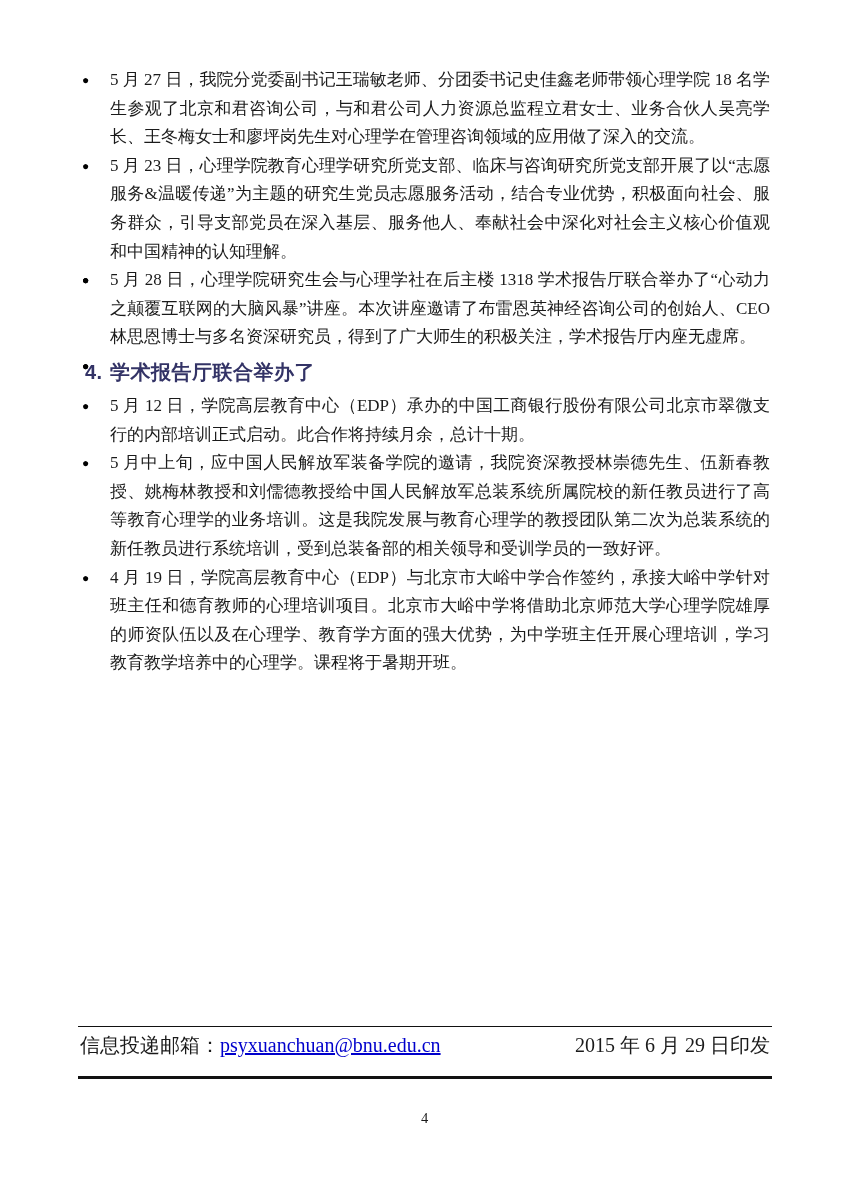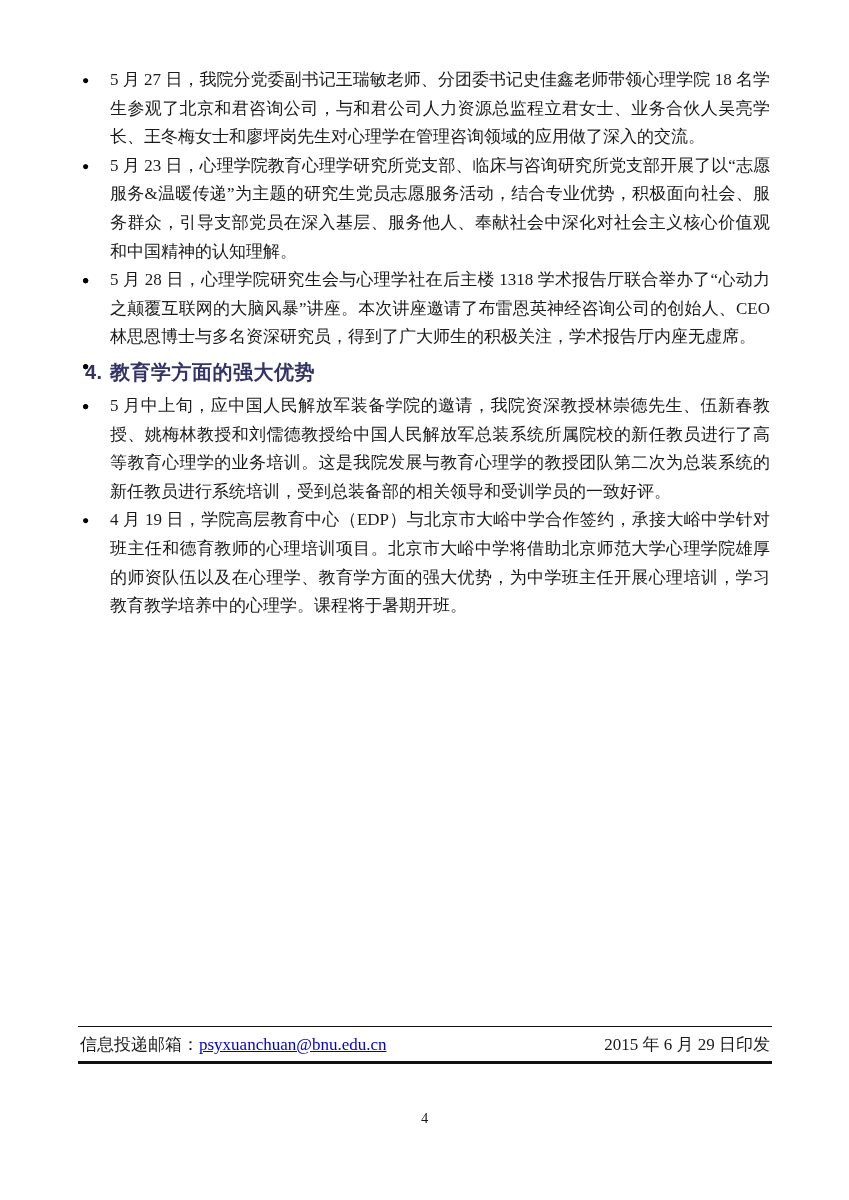--- a/index.html
+++ b/index.html
@@ -36,22 +36,22 @@
   }
   .section-number { display: inline-block; width: 25px; font-weight: 700; }
   .footer {
     position: absolute;
     left: 78px; right: 77px; top: 1026px;
   }
   .rule-thin { border-top: 1.5px solid #111; }
   .rule-thick { border-top: 3px solid #111; }
   .footer-row {
     display: flex; justify-content: space-between; align-items: baseline;
-    padding: 7px 2px 5px 2px;
-    font-size: 17px;
+    padding: 7px 2px 20px 2px;
+    font-size: 20px;
     line-height: 22px;
   }
   .footer-left { white-space: nowrap; }
   .footer-right { white-space: nowrap; text-align: center; }
   a.email {
     color: #0000cc;
     text-decoration: underline;
     cursor: pointer;
   }
   .page-number {
@@ -86,26 +86,27 @@
     </li>
     <li>
       <span class="bullet-dot">●</span>
     </li>
     <li>
       <span class="bullet-dot">●</span>
     </li>
   </ul>
 
   <h2 class="section-heading">
-    <span class="section-number">4.</span><span>教育学方面的强大优势</span>
+    <span class="section-number">4.</span><span>学术报告厅联合举办了</span>
   </h2>
 
   <ul class="bullets">
     <li>
       <span class="bullet-dot">●</span>
+      <span>5 月 12 日，学院高层教育中心（EDP）承办的中国工商银行股份有限公司北京市翠微支行的内部培训正式启动。此合作将持续月余，总计十期。</span>
     </li>
     <li>
       <span class="bullet-dot">●</span>
       <span>5 月中上旬，应中国人民解放军装备学院的邀请，我院资深教授林崇德先生、伍新春教授、姚梅林教授和刘儒德教授给中国人民解放军总装系统所属院校的新任教员进行了高等教育心理学的业务培训。这是我院发展与教育心理学的教授团队第二次为总装系统的新任教员进行系统培训，受到总装备部的相关领导和受训学员的一致好评。</span>
     </li>
     <li>
       <span class="bullet-dot">●</span>
       <span>4 月 19 日，学院高层教育中心（EDP）与北京市大峪中学合作签约，承接大峪中学针对班主任和德育教师的心理培训项目。北京市大峪中学将借助北京师范大学心理学院雄厚的师资队伍以及在心理学、教育学方面的强大优势，为中学班主任开展心理培训，学习教育教学培养中的心理学。课程将于暑期开班。</span>
     </li>
   </ul>

